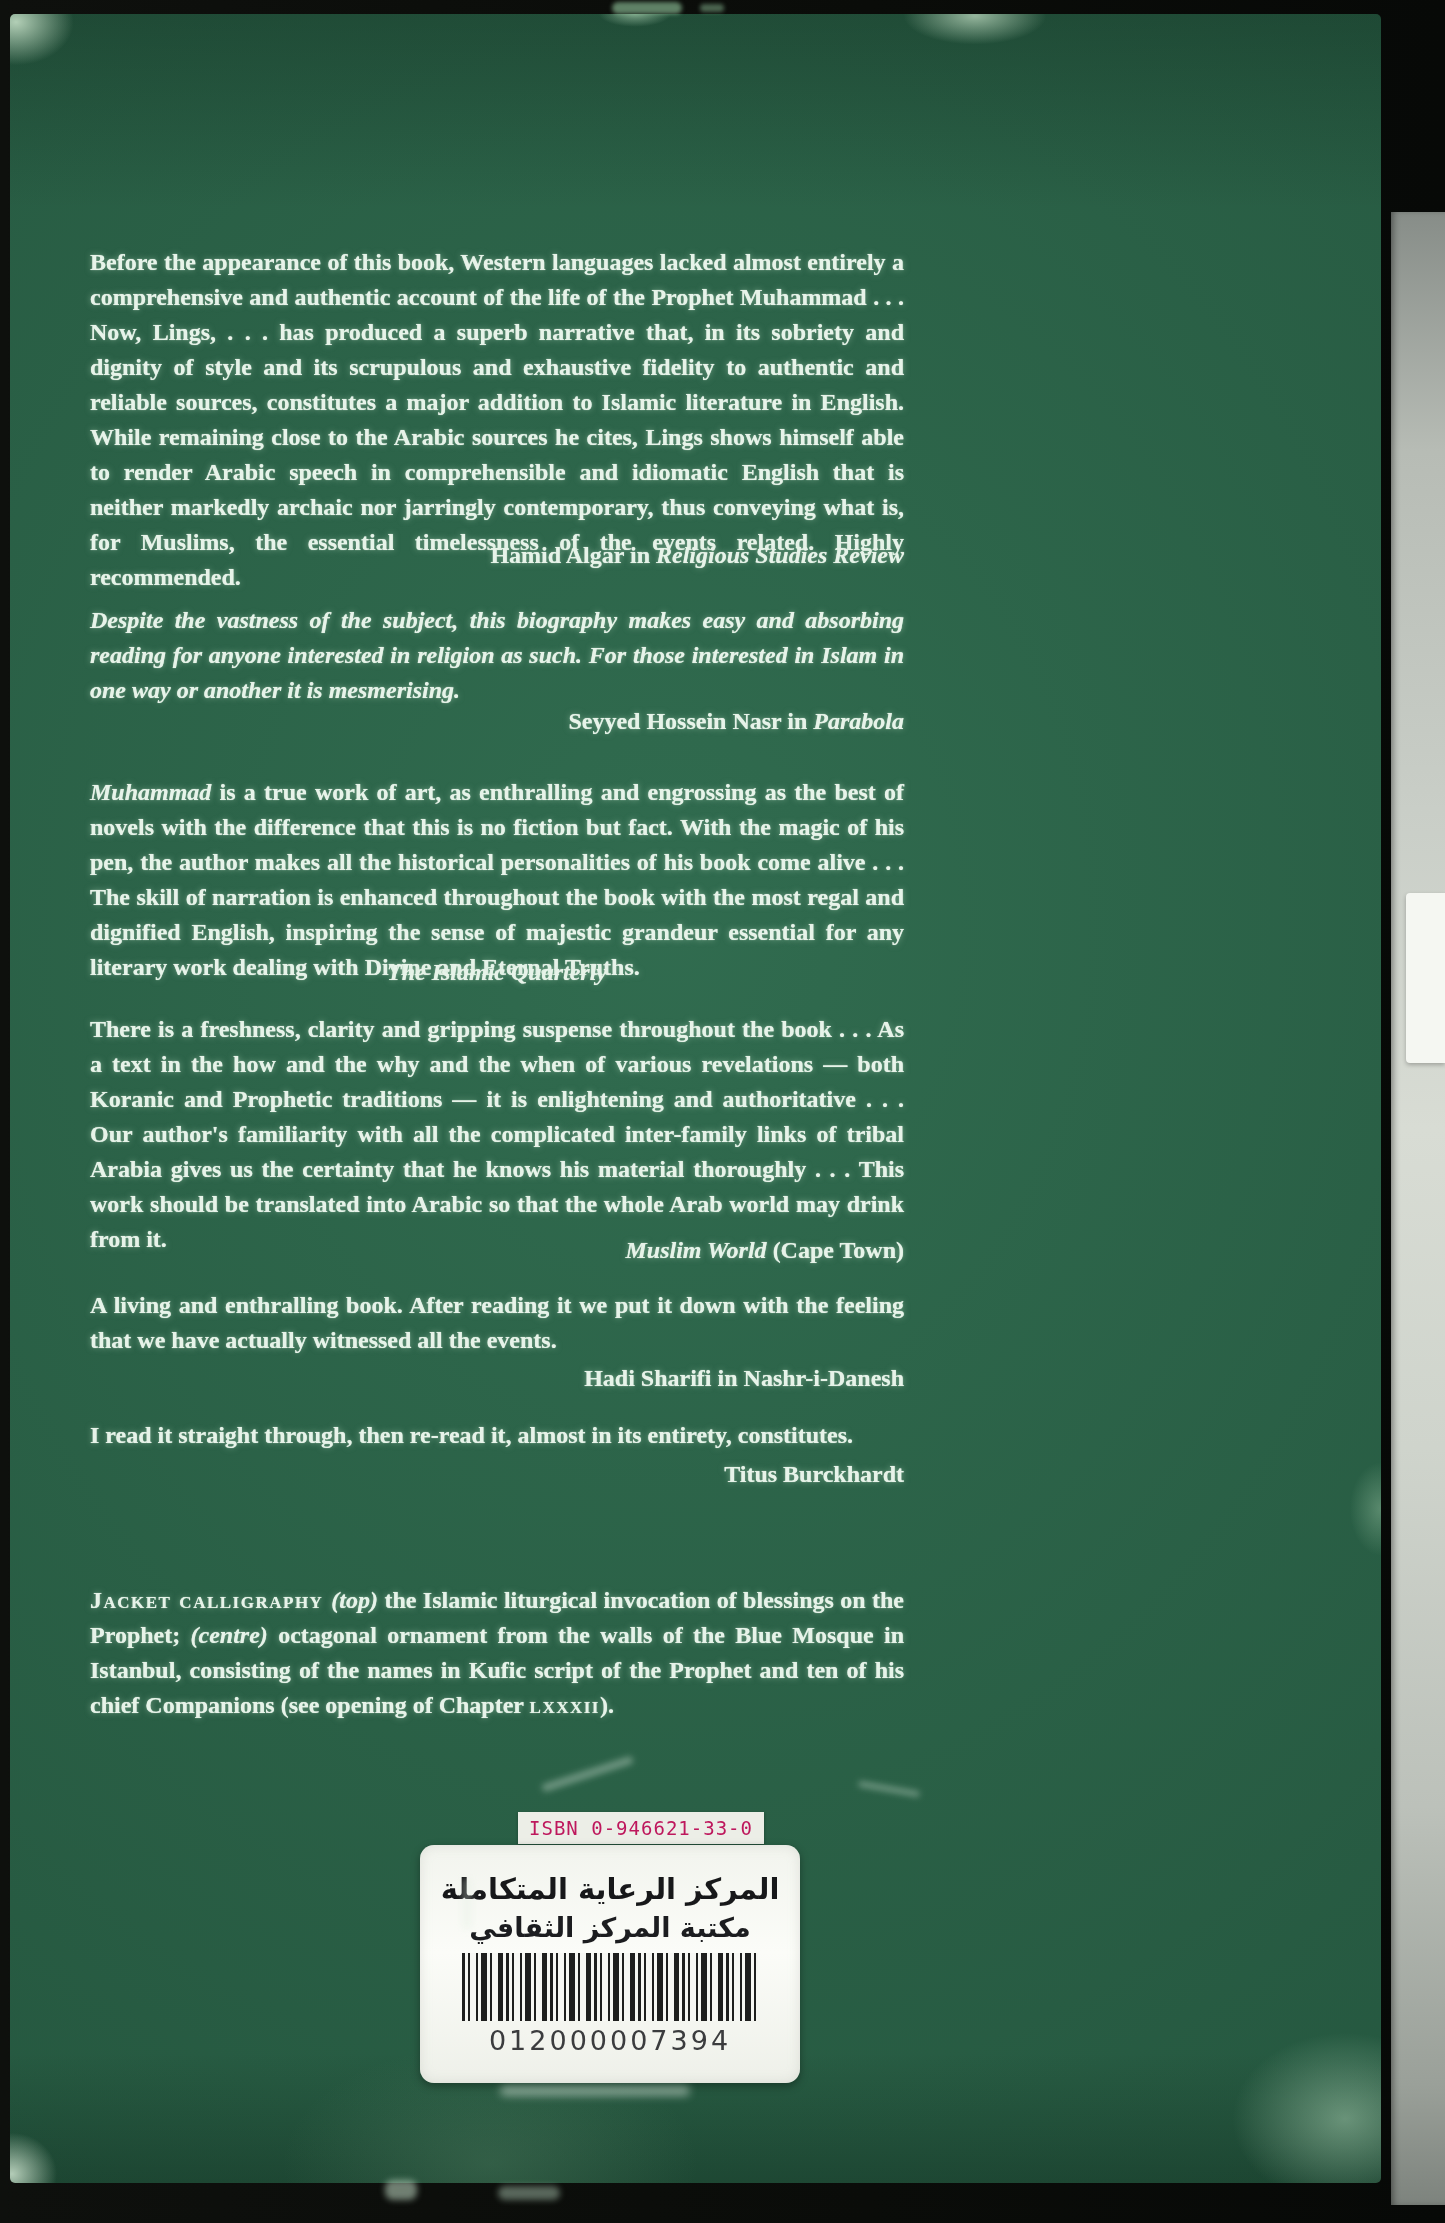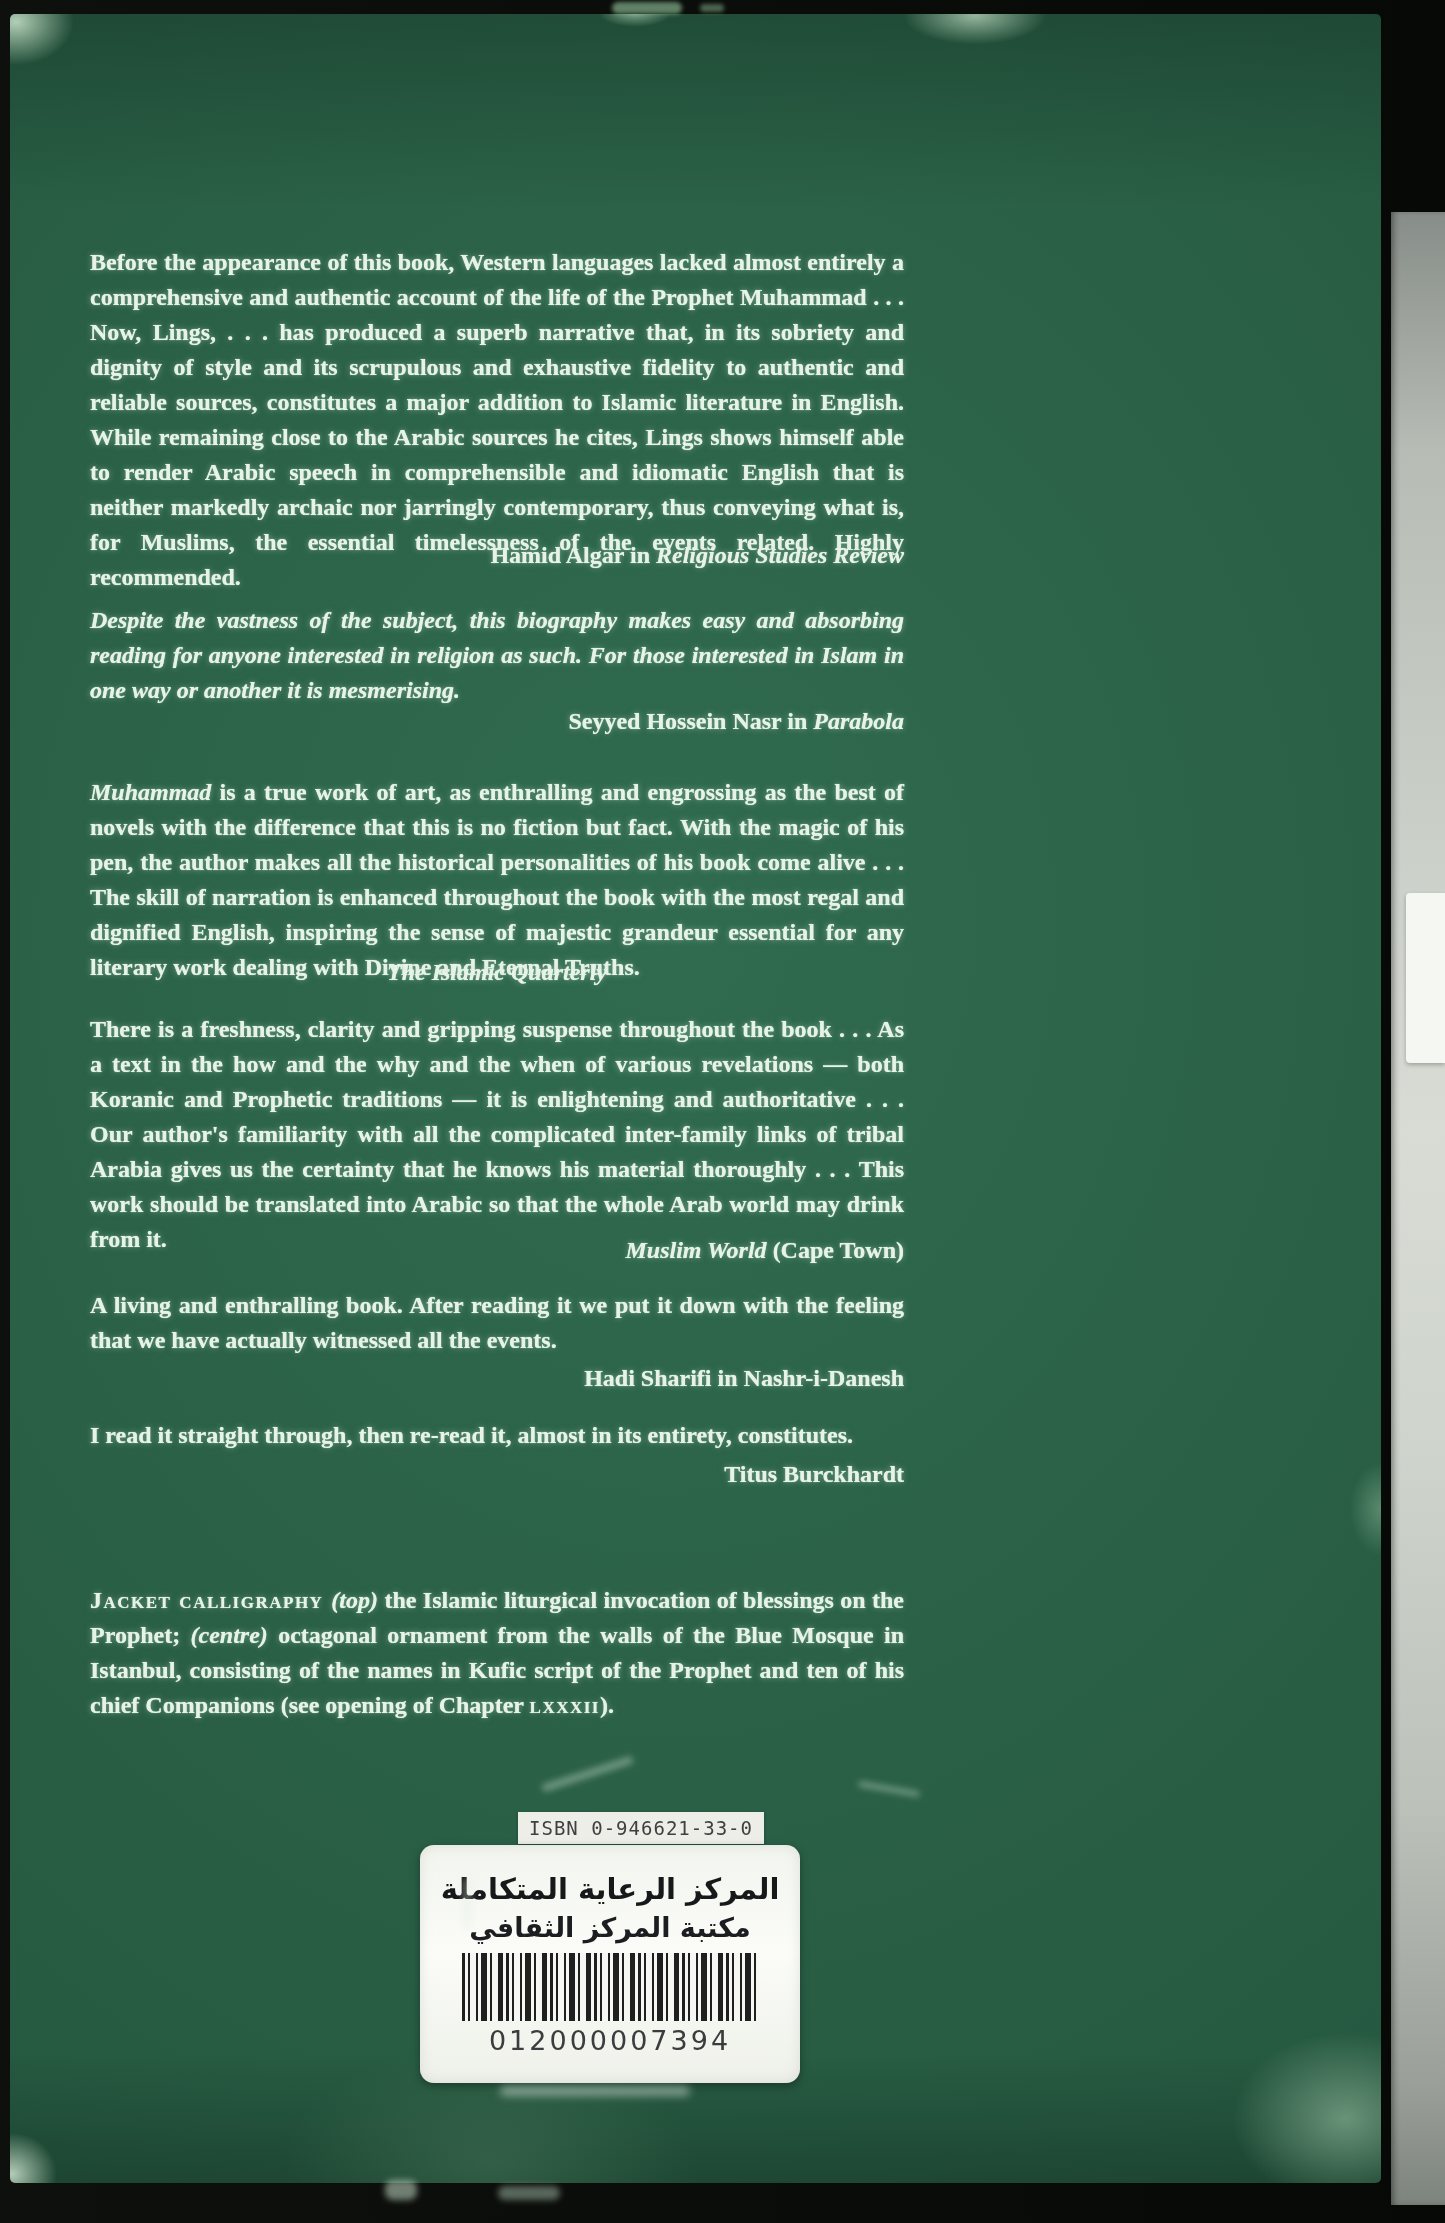--- a/index.html
+++ b/index.html
@@ -57,21 +57,21 @@
   .seg-smallcaps{font-variant:small-caps;letter-spacing:1.5px;margin-top:17px;}
   
   .isbn-strip{
     position:absolute;left:518px;top:1812px;width:246px;height:32px;
     background:#eceee7;
     display:flex;align-items:center;justify-content:center;
     box-shadow:0 1px 3px rgba(0,0,0,.3);
   }
   .isbn-text{
     font-family:"DejaVu Sans Mono","Liberation Mono",monospace;
-    font-size:19px;color:#404040;letter-spacing:1px;white-space:nowrap;
+    font-size:19px;color:#be185d;letter-spacing:1px;white-space:nowrap;
   }
   .lib-sticker{
     position:absolute;left:420px;top:1845px;width:380px;height:238px;
     background:linear-gradient(180deg,#f2f4ee 0%,#fbfcf8 45%,#eef0e9 100%);
     border-radius:14px;
     box-shadow:0 3px 8px rgba(0,0,0,.35), inset 0 0 12px rgba(180,185,175,.35);
     display:flex;flex-direction:column;align-items:center;
   }
   .arabic1{
     margin-top:28px;

